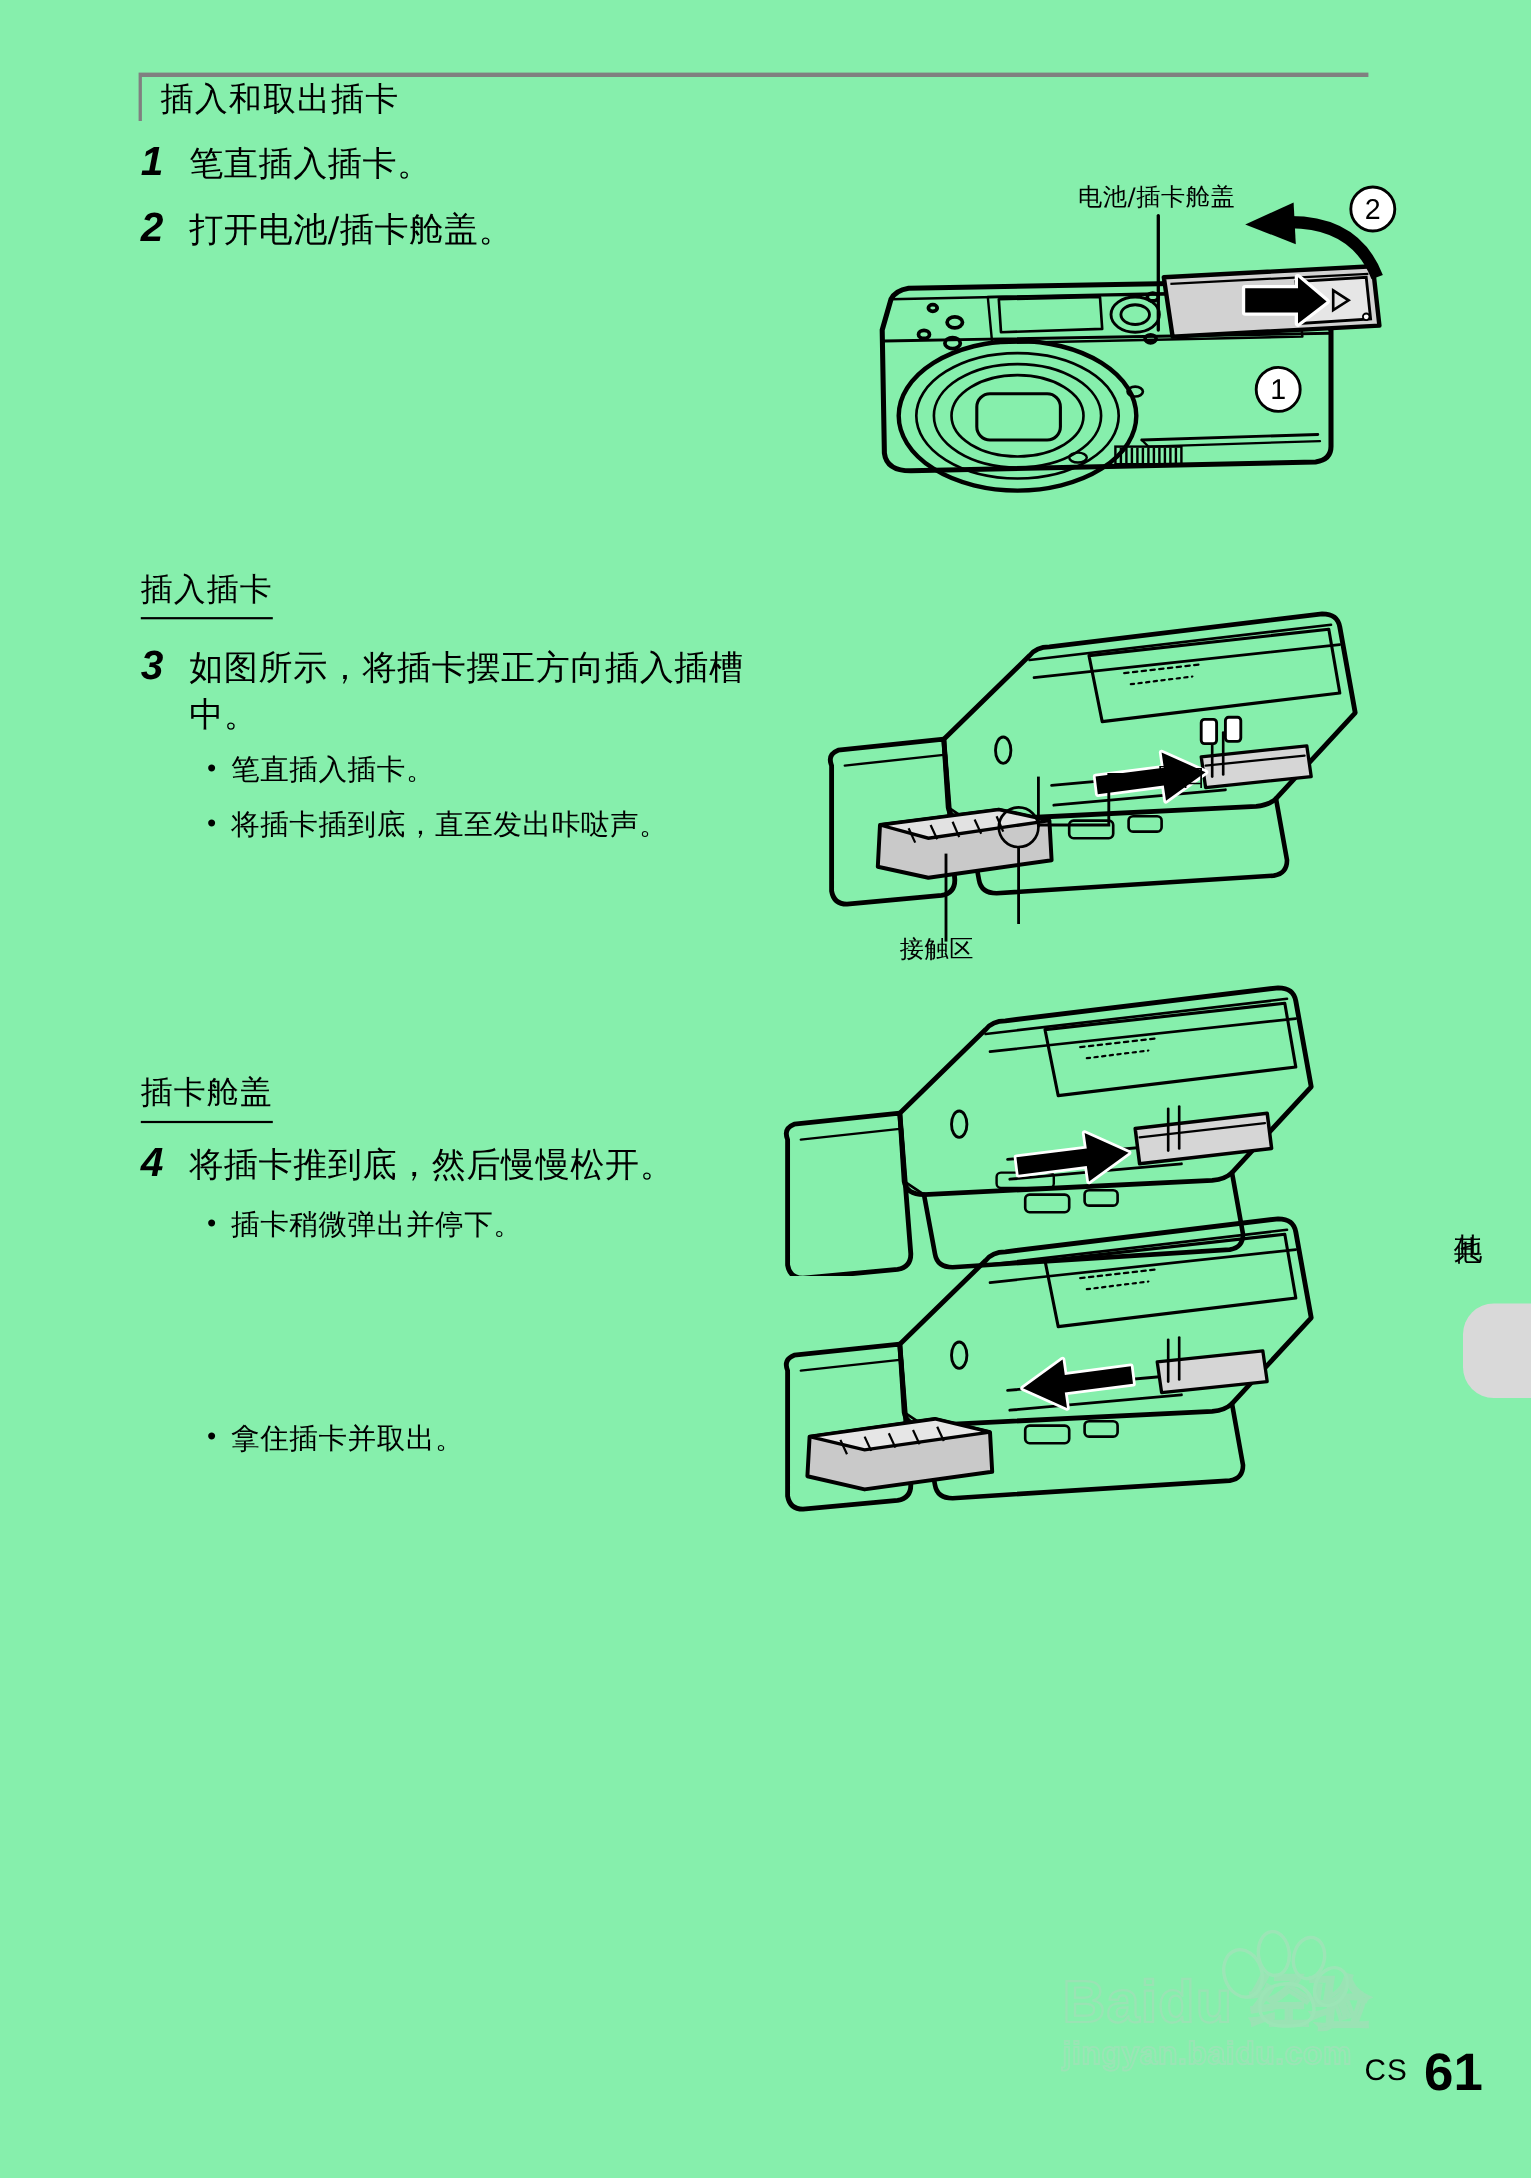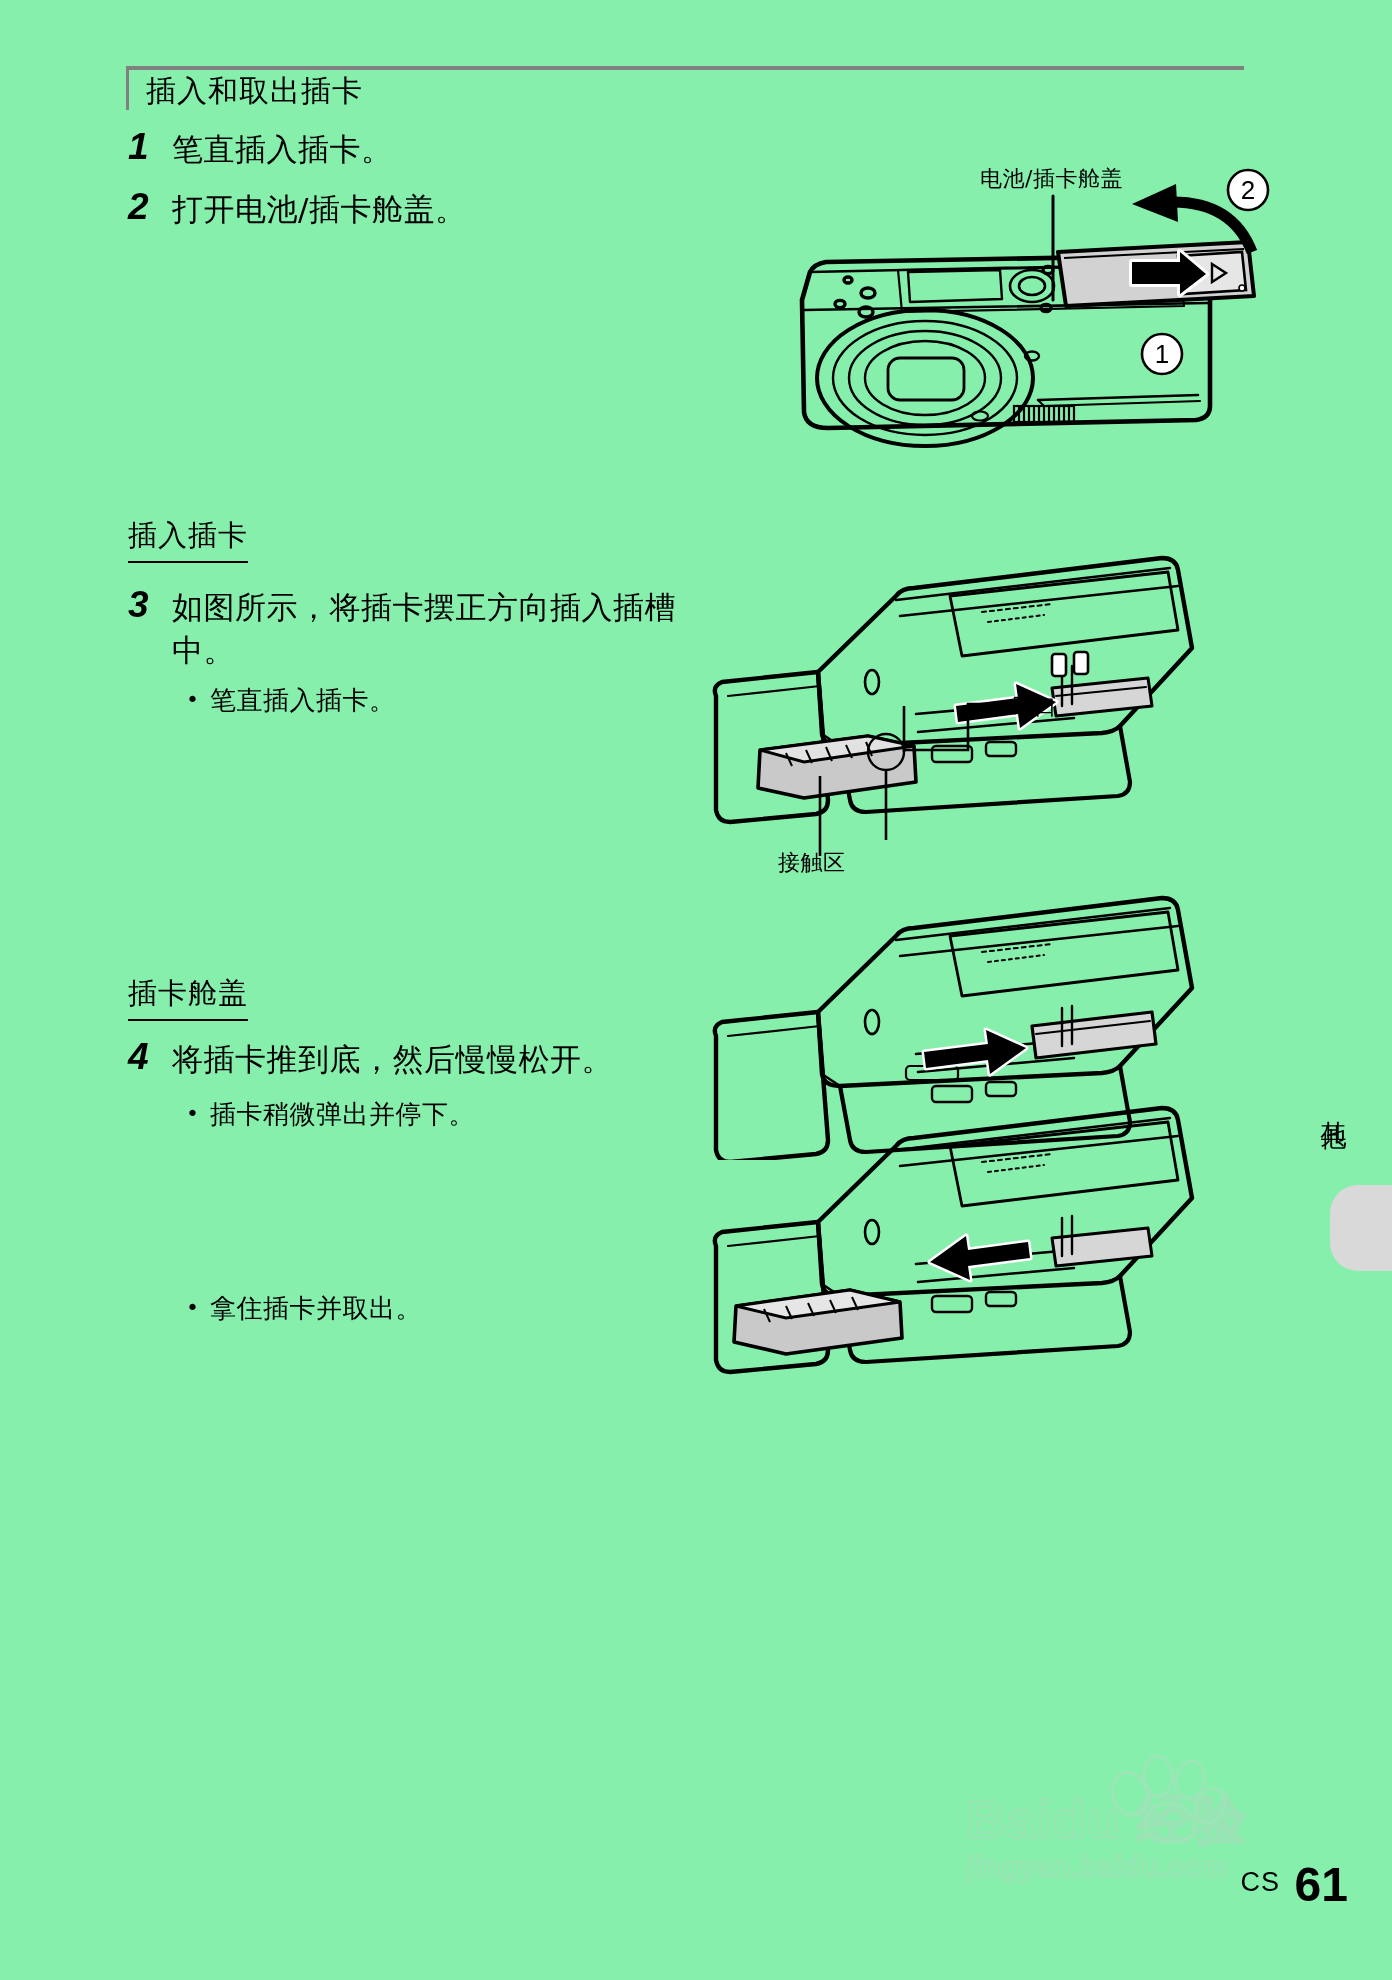--- a/index.html
+++ b/index.html
@@ -287,22 +287,23 @@
 
   <div class="sub-heading" style="left:128px; top:516px;">插入插卡</div>
 
   <div class="step" style="left:128px; top:586px;">
     <span class="step-num">3</span>
     <span class="step-text" style="white-space: pre-line;">如图所示，将插卡摆正方向插入插槽
 中。</span>
   </div>
 
   <div class="bullet" style="left:186px; top:682px;">笔直插入插卡。</div>
-
-  <div class="figure" style="left:700px; top:500px; width:580px; height:420px;text-align:center;">
+  <div class="bullet" style="left:186px; top:732px;">将插卡插到底，直至发出咔哒声。</div>
+
+  <div class="figure" style="left:740px; top:500px; width:580px; height:420px;text-align:center;">
 
     <svg width="580" height="420" viewBox="0 0 580 420">
       <g fill="none" stroke="#000" stroke-width="3.2" stroke-linejoin="round" stroke-linecap="round">
 
         <path d="M 118 172 L 196 96 Q 202 88 214 88 L 462 58 Q 476 58 478 70 L 492 148
                  L 420 226 Q 414 232 402 233 L 140 246 Q 124 246 122 234 Z" stroke-width="4.4"></path>
 
         <path d="M 196 100 L 470 68" stroke-width="2.4"></path>
         <path d="M 200 116 L 478 86" stroke-width="2.4"></path>
 

